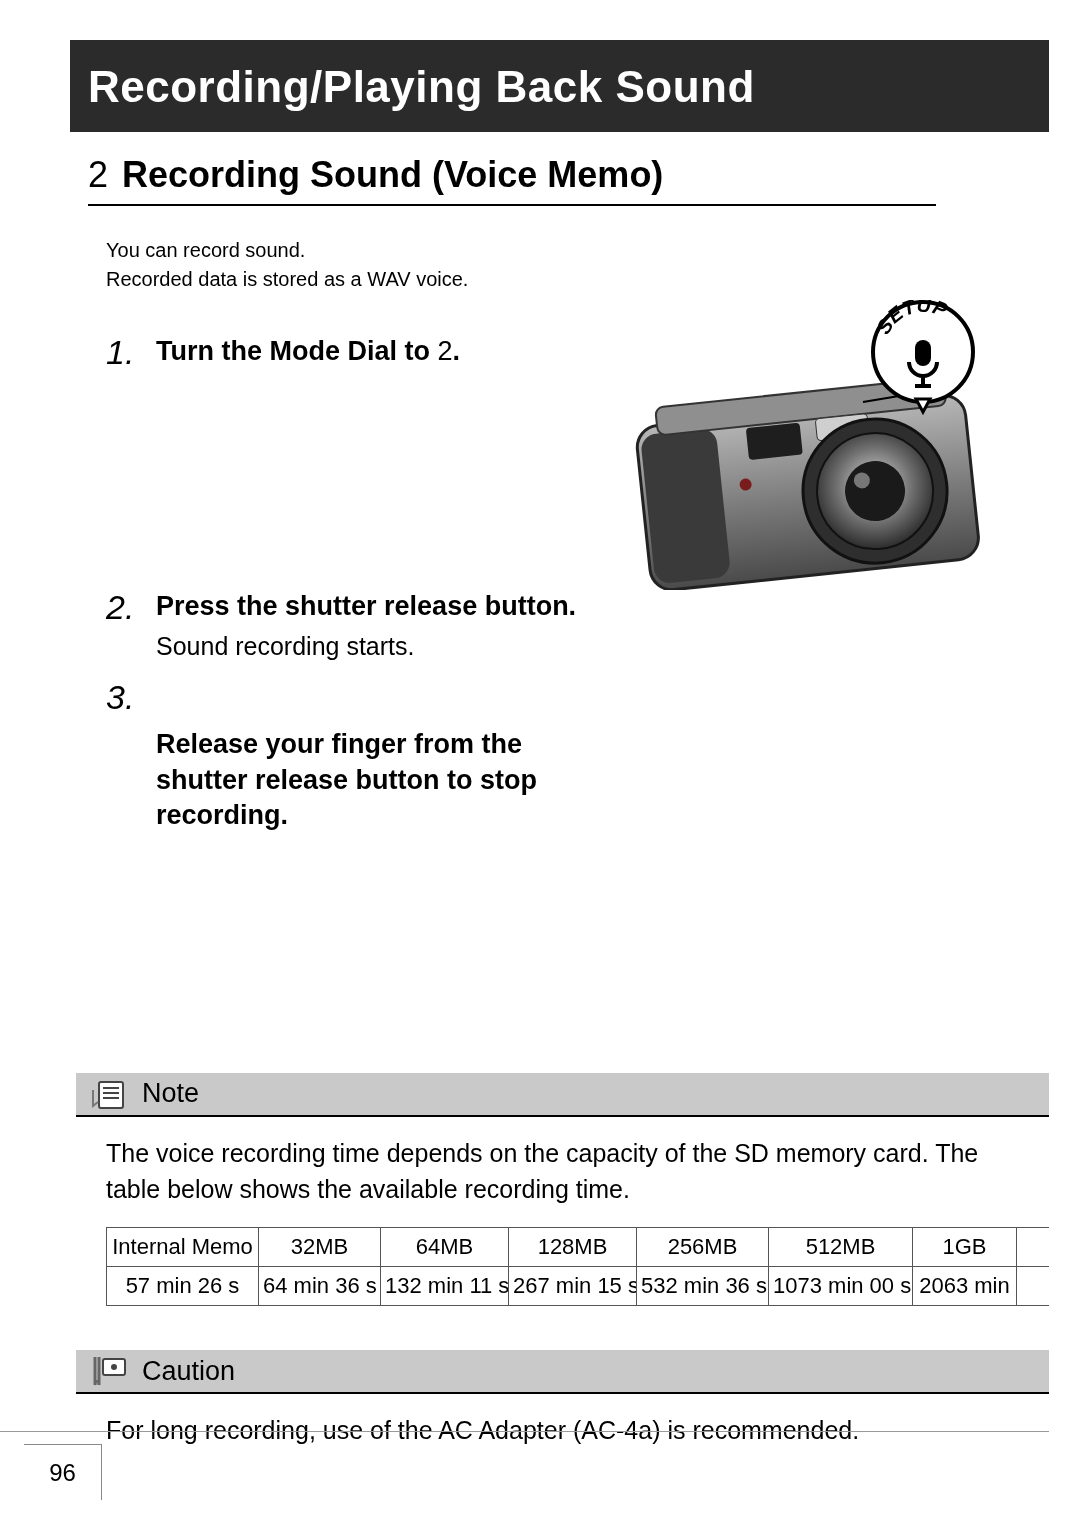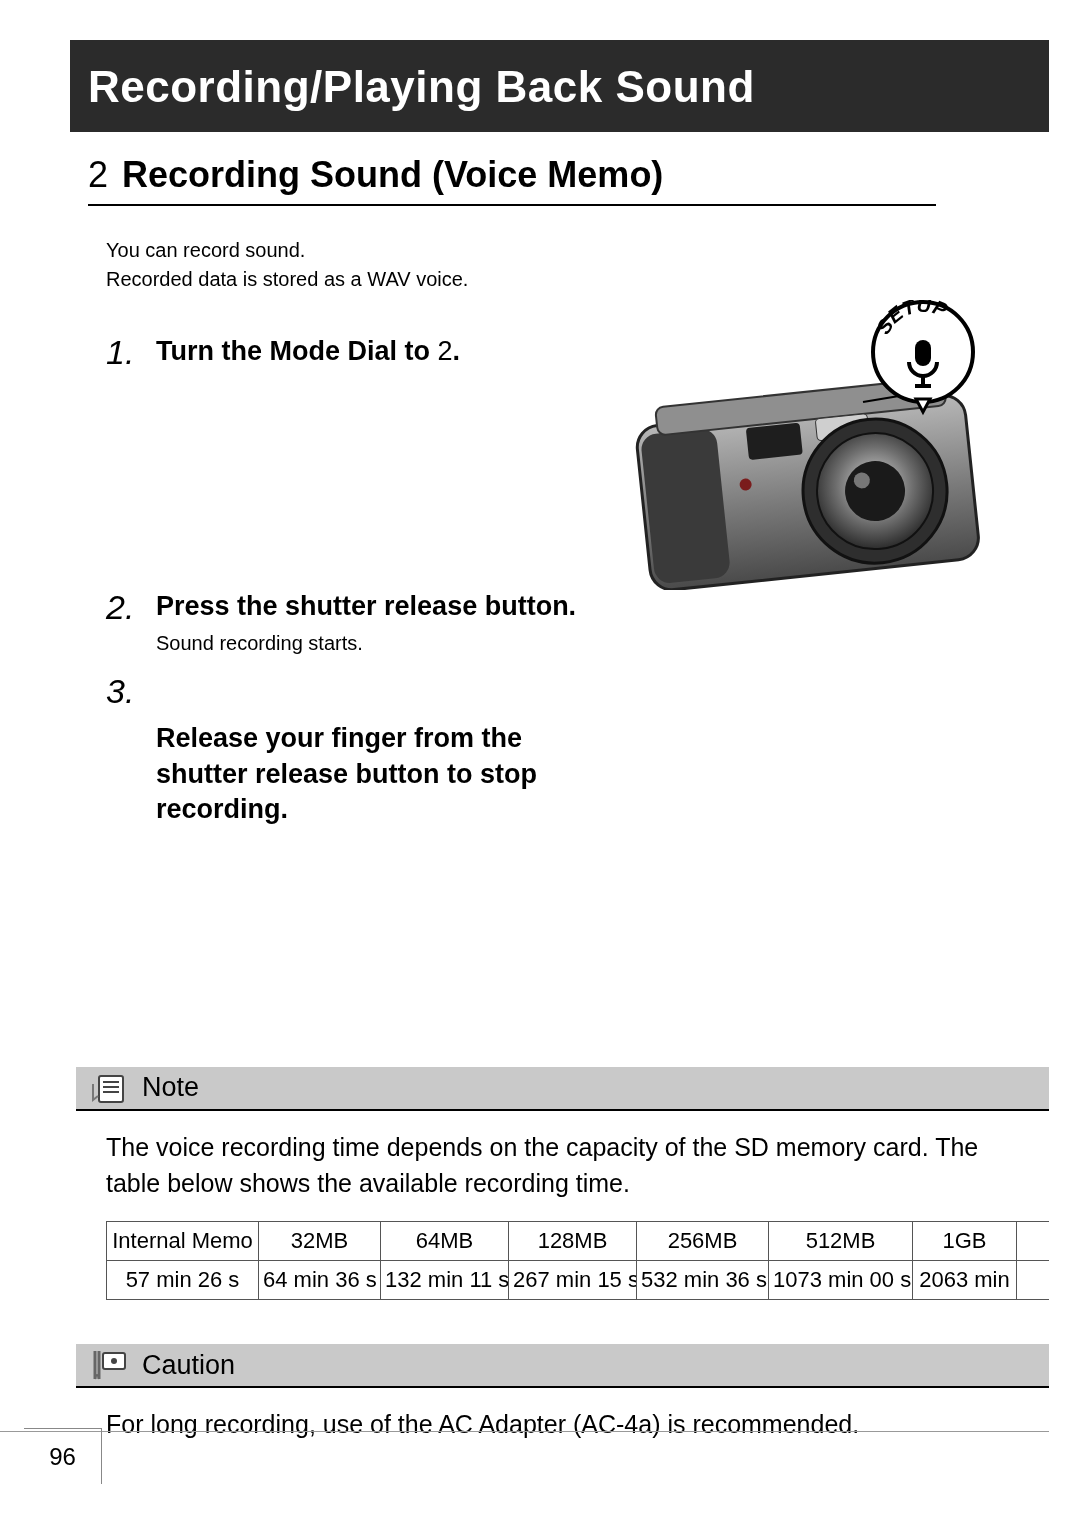--- a/index.html
+++ b/index.html
@@ -37,21 +37,21 @@
   .intro { font-size: 20px; line-height: 1.45; margin-top: 30px; margin-left: 18px; width: 760px; }
 
   
   .steps { margin-top: 40px; margin-left: 18px; width: 860px; position: relative; }
   .step { display: flex; align-items: flex-start; margin-bottom: 18px; }
   .step .num { font-size: 34px; font-family: Arial, sans-serif; font-style: italic; font-weight: 400; width: 50px; flex: 0 0 50px; line-height: 1.1; }
   .step .num::after { content: "."; }
   .step .body { flex: 1; }
   .step .body .heading { font-size: 27px; font-weight: 700; line-height: 1.3; }
   .step .body .heading .mode-glyph { font-weight: 400; }
-  .step .body .sub { font-size: 20px; margin-top: 8px; }
+  .step .body .sub { font-size: 25px; margin-top: 8px; }
   .gap-before-2 { height: 200px; }
 
   
   .camera-wrap {
     position: absolute;
     right: 56px;
     top: 300px;
     width: 370px;
     height: 290px;
   }
@@ -77,21 +77,21 @@
 
   
   .rec-table { border-collapse: collapse; margin-top: 20px; margin-left: 18px; font-size: 22px; table-layout: fixed; width: 1060px; }
   .rec-table th, .rec-table td { border: 1px solid #555; text-align: center; padding: 6px 4px; white-space: nowrap; overflow: hidden; }
   .rec-table th { font-weight: 400; text-align: center; }
 
   
   .pagenum {
     position: absolute;
     left: 24px;
-    bottom: 44px;
+    bottom: 28px;
     border: 1px solid #888;
     border-bottom: none;
     border-left: none;
     width: 78px;
     height: 56px;
     display: flex;
     align-items: center;
     justify-content: center;
     font-size: 24px;
   }

